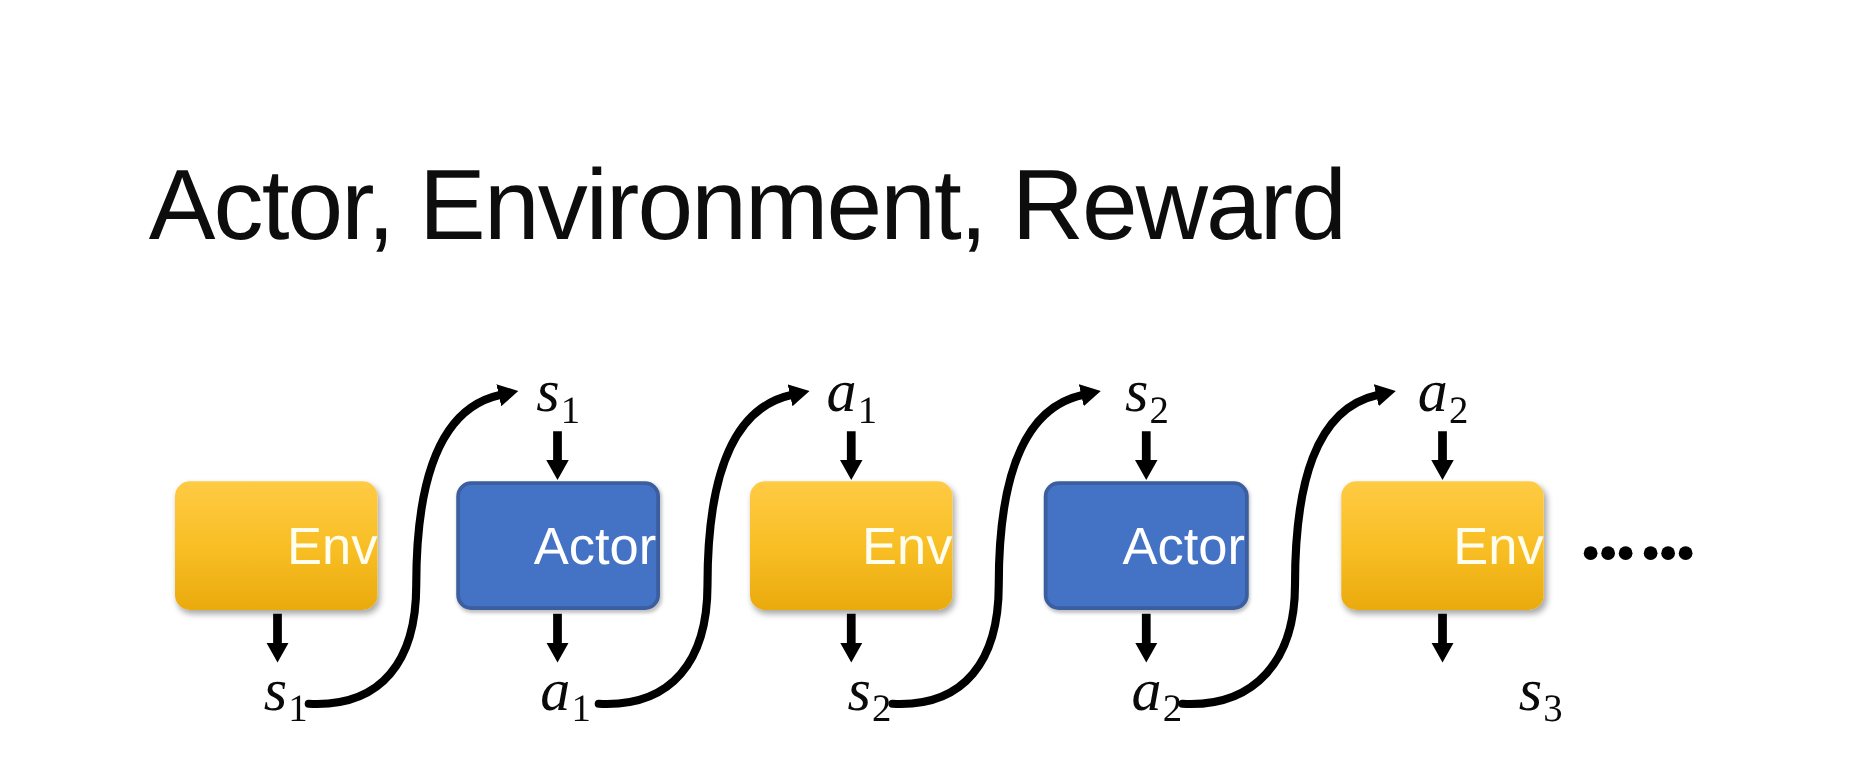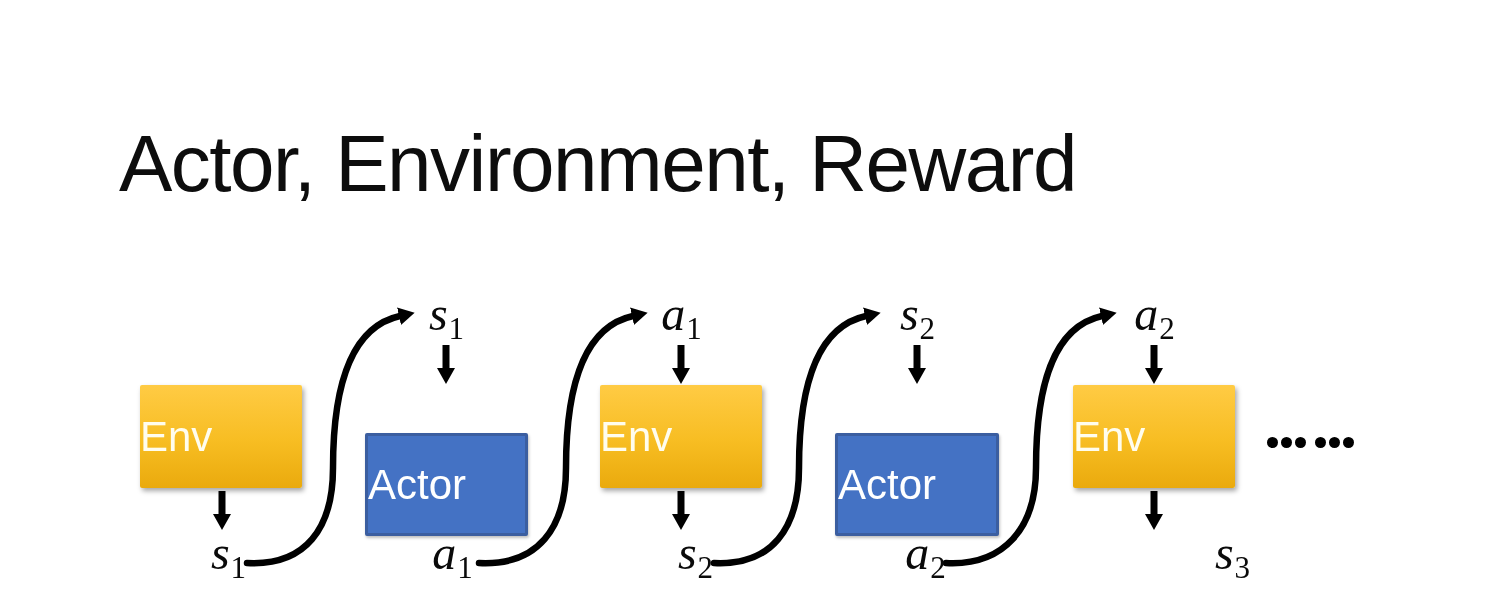--- a/index.html
+++ b/index.html
@@ -41,36 +41,35 @@
     fill: none;
     stroke-linecap: round;
   }
   .ah-tri { fill: var(--arrow, #000000); }
   .box {
     position: absolute;
     top: 385px;
     height: 103px;
     display: flex;
     align-items: center;
-    justify-content: flex-start;
+    justify-content: flex-end;
     font-size: 42px;
-    border-radius: 2px;
+    border-radius: 12px;
     box-sizing: border-box;
   }
   .box.env {
     background: linear-gradient(180deg, var(--env-top, #FFCB44) 0%, #F7BD22 55%, var(--env-bottom, #EAAA0D) 100%);
     color: var(--env-text, #FFFDEE);
     box-shadow: 2px 3px 5px rgba(0,0,0,0.35);
   }
   .box.actor {
     background: var(--actor-fill, #4472C4);
     border: 3px solid var(--actor-border, #3B5EA0);
     color: var(--actor-text, #ffffff);
     box-shadow: 1px 2px 3px rgba(0,0,0,0.25);
-    margin-top: 48px;
   }
   .mlabel {
     position: absolute;
     transform: translateX(-50%);
     white-space: nowrap;
     color: #0a0a0a;
     line-height: 52px;
     text-align: right;
   }
   .mlabel .mbase {

